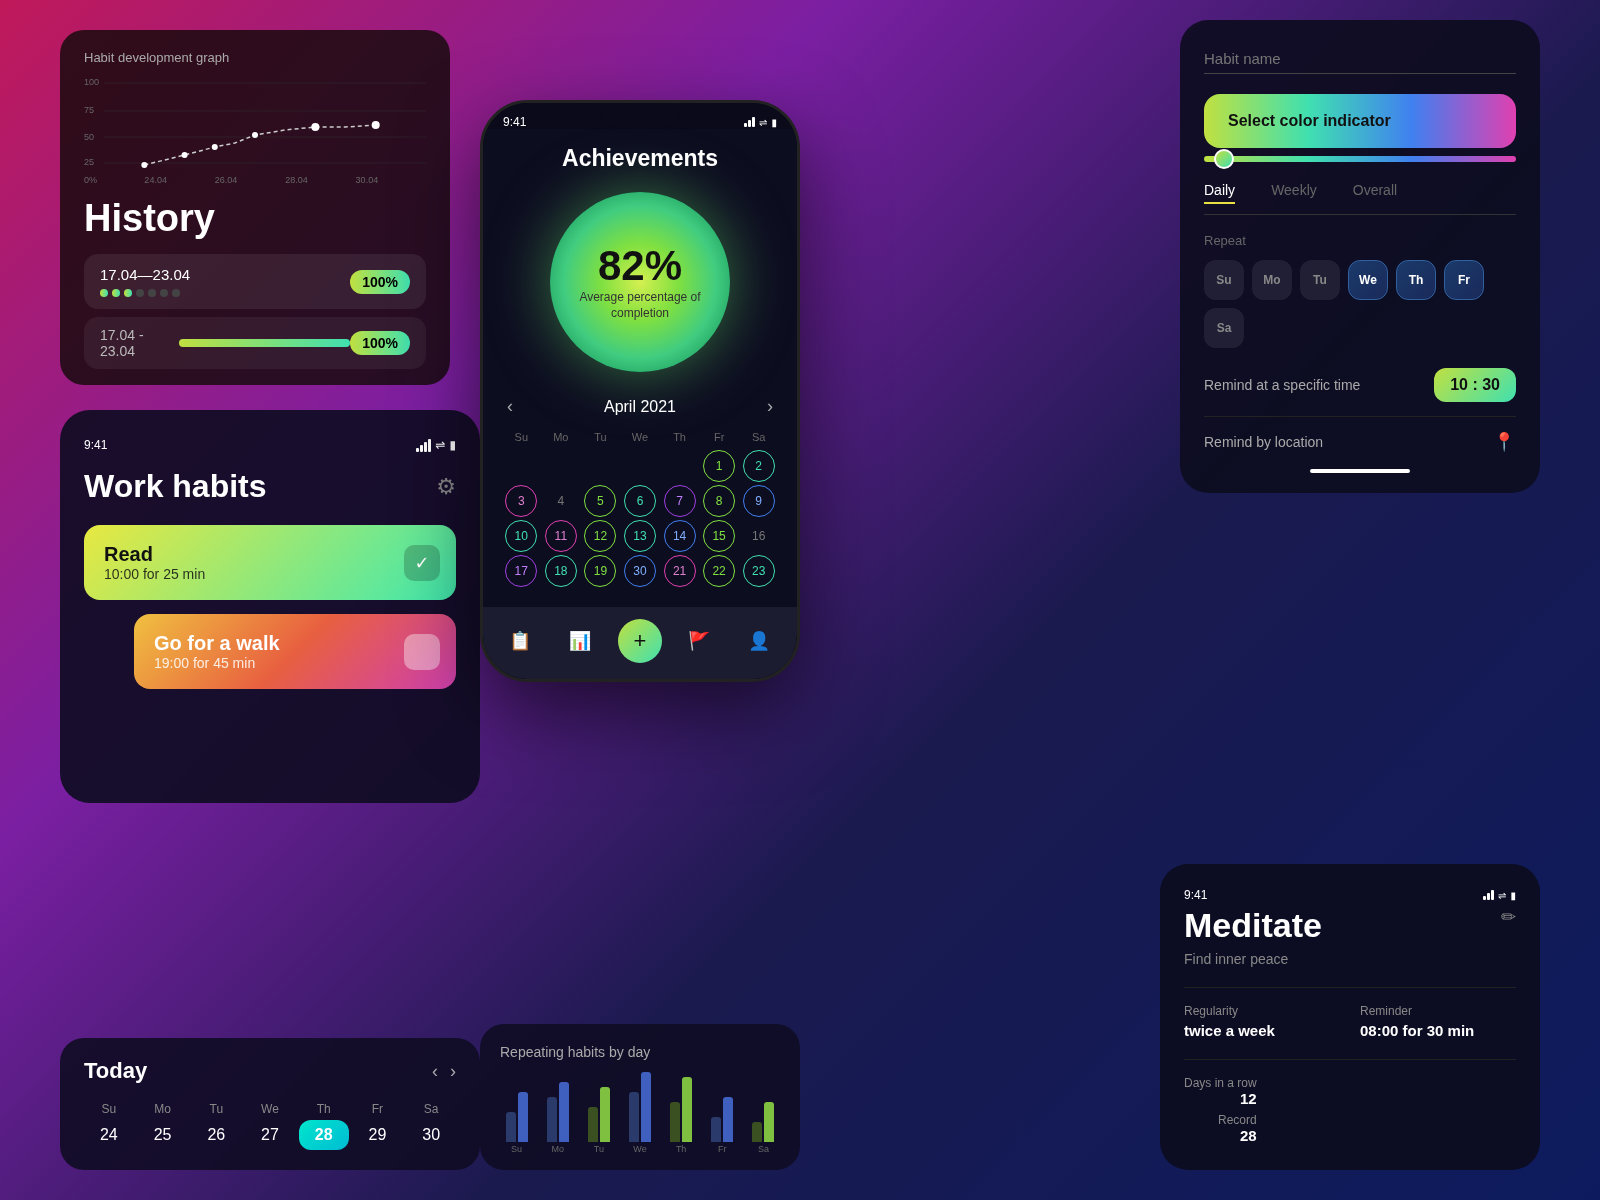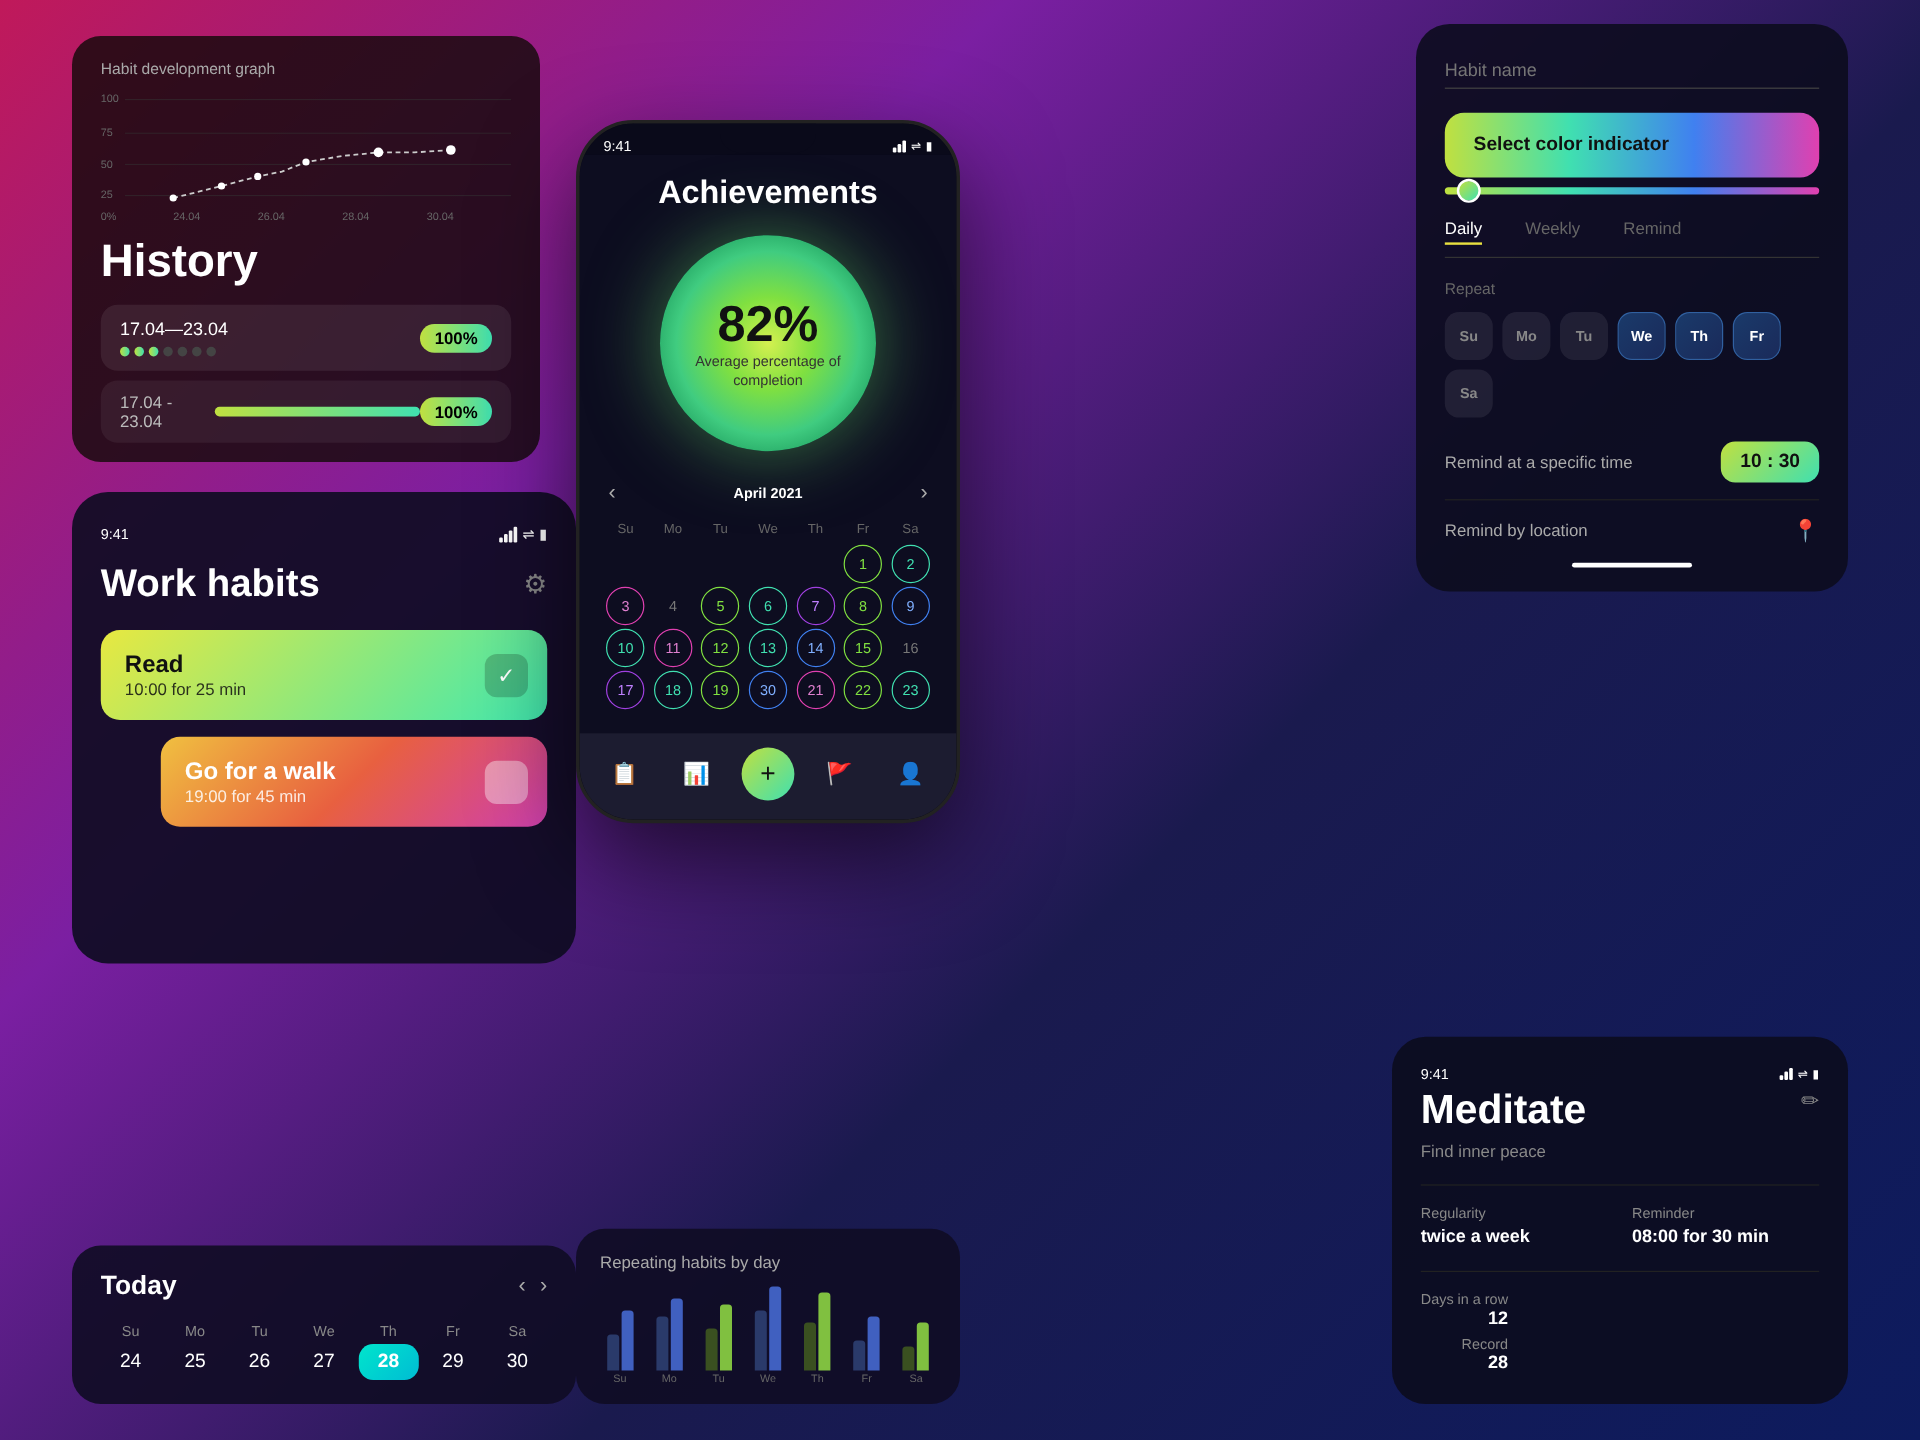--- a/index.html
+++ b/index.html
@@ -188,40 +188,40 @@
       border-radius: 0 0 16px 16px;
       position: absolute;
       left: 50%; transform: translateX(-50%);
       top: 0;
     }
     .phone-inner {
       background: #0d0d20;
       padding: 16px 20px 20px;
     }
     .achievements-title {
-      font-size: 27px; font-weight: 700; color: white;
+      font-size: 23px; font-weight: 700; color: white;
       text-align: center; margin-bottom: 20px;
     }
     .circle-chart {
       width: 180px; height: 180px;
       border-radius: 50%;
       background: radial-gradient(circle, #d4f050 0%, #80e040 30%, #40cc80 60%, #20a060 80%, #0d7040 100%);
       display: flex; flex-direction: column;
       align-items: center; justify-content: center;
       margin: 0 auto 24px;
       box-shadow: 0 0 60px rgba(100,220,100,0.5);
     }
     .circle-pct { font-size: 42px; font-weight: 800; color: #111; }
     .circle-label { font-size: 12px; color: #333; text-align: center; font-weight: 500; line-height: 1.3; }
 
     .cal-nav {
       display: flex; justify-content: space-between; align-items: center;
       color: white; margin-bottom: 10px; padding: 0 4px;
     }
-    .cal-nav .cal-month { font-size: 12px; font-weight: 700; }
+    .cal-nav .cal-month { font-size: 16px; font-weight: 400; }
     .cal-nav .arrow { font-size: 18px; color: #aaa; cursor: pointer; }
 
     .cal-grid {
       display: grid;
       grid-template-columns: repeat(7, 1fr);
       gap: 3px;
       text-align: center;
     }
     .cal-day-label { font-size: 11px; color: #666; padding: 4px 0; }
     .cal-day {
@@ -689,21 +689,21 @@
   <button class="color-indicator-btn">
     <span>Select color indicator</span>
   </button>
   <div class="color-slider-bar">
     <div class="color-slider-thumb"></div>
   </div>
 
   <div class="freq-tabs">
     <div class="freq-tab active">Daily</div>
     <div class="freq-tab">Weekly</div>
-    <div class="freq-tab">Remind</div>
+    <div class="freq-tab">Overall</div>
   </div>
 
   <div class="repeat-label">Repeat</div>
   <div class="day-chips">
     <div class="day-chip">Su</div>
     <div class="day-chip">Mo</div>
     <div class="day-chip">Tu</div>
     <div class="day-chip selected">We</div>
     <div class="day-chip selected">Th</div>
     <div class="day-chip selected">Fr</div>

